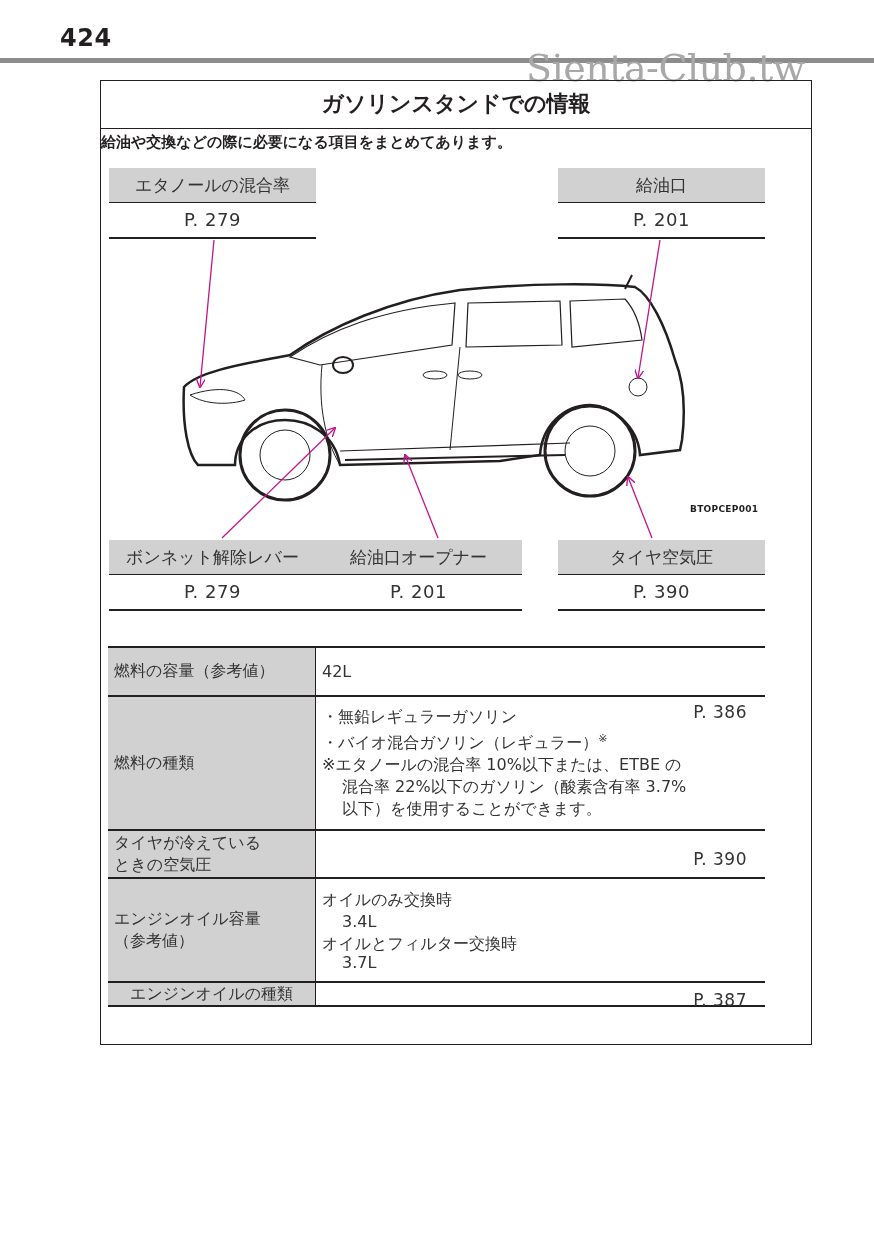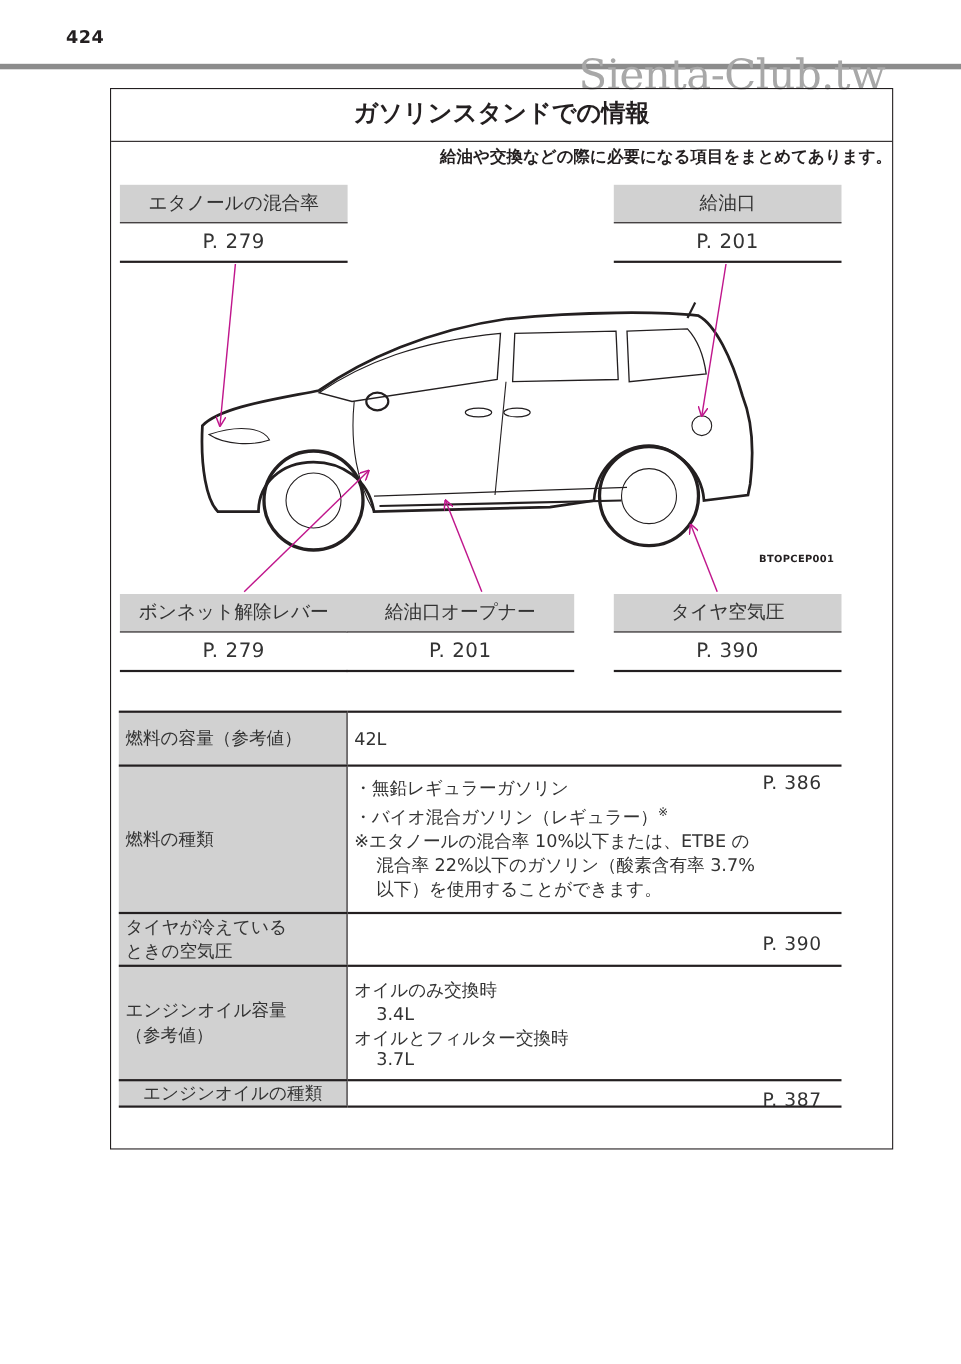--- a/index.html
+++ b/index.html
@@ -1,25 +1,25 @@
 <!DOCTYPE html>
 <html><head>
 <meta charset="utf-8">
 <style>
   html, body { margin: 0; padding: 0; background: #ffffff; }
   body { width: 874px; height: 1240px; position: relative; overflow: hidden;
          font-family: "DejaVu Sans", "Liberation Sans", sans-serif; color: #231f20; }
-  .page-number { position: absolute; left: 60px; top: 24px; font-size: 16px; font-weight: bold; letter-spacing: 0.5px; }
+  .page-number { position: absolute; left: 60px; top: 24px; font-size: 24px; font-weight: bold; letter-spacing: 0.5px; }
   .top-rule { position: absolute; left: 0; top: 58px; width: 874px; height: 5px; background: #8c8c8c; }
   .watermark { position: absolute; left: 526px; top: 46px; font-family: "DejaVu Serif", "Liberation Serif", serif;
                font-size: 38px; color: #a8a8a8; letter-spacing: -0.5px; white-space: nowrap; }
   .frame { position: absolute; left: 100px; top: 80px; width: 712px; height: 965px; border: 1.5px solid #231f20; box-sizing: border-box; }
   .frame-title { position: absolute; left: 0; top: 0; width: 100%; height: 48px; border-bottom: 1.5px solid #231f20;
                  box-sizing: border-box; text-align: center; font-size: 22px; line-height: 46px; font-weight: bold; }
-  .subtitle { position: absolute; left: 0; top: 52px; width: 100%; text-align: right; font-size: 15px; font-weight: bold; }
+  .subtitle { position: absolute; left: 0; top: 52px; width: 100%; text-align: left; font-size: 15px; font-weight: bold; }
   .label-box { position: absolute; width: 207px; }
   .label-box .name { background: #d1d1d1; height: 34px; line-height: 34px; text-align: center; font-size: 17px;
                      border-bottom: 1.5px solid #231f20; color: #333; }
   .label-box .page { height: 34px; line-height: 34px; text-align: center; font-size: 18px;
                      border-bottom: 2px solid #231f20; color: #333; letter-spacing: 0.5px; }
   .diagram { position: absolute; left: 170px; top: 265px; width: 540px; height: 250px; }
   .diagram-code { position: absolute; left: 690px; top: 504px; font-size: 9px; font-weight: bold; letter-spacing: 0.3px; }
   .arrows { position: absolute; left: 0; top: 0; width: 874px; height: 640px; pointer-events: none; }
   table.spec { position: absolute; left: 108px; top: 646px; width: 657px; border-collapse: collapse; font-size: 16px; color: #333; }
   table.spec td { border-top: 2px solid #231f20; border-bottom: 2px solid #231f20; vertical-align: middle; padding: 0 6px; }

